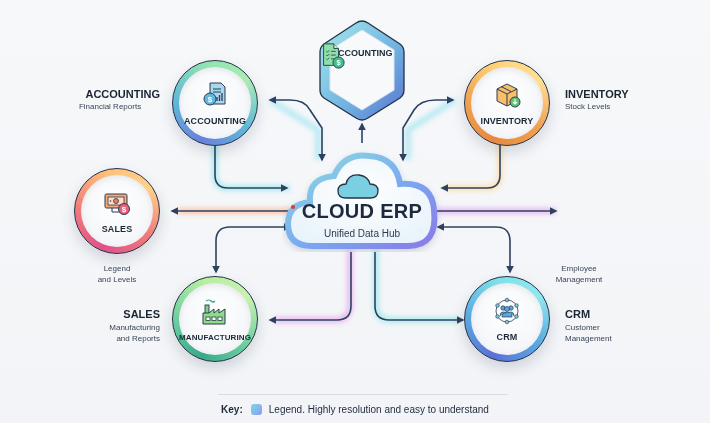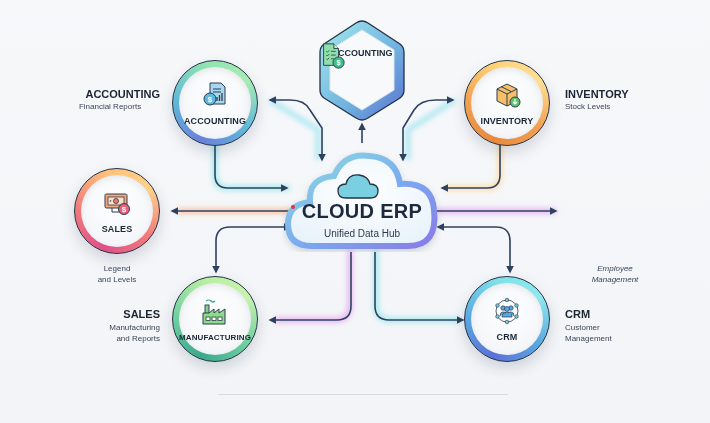--- a/index.html
+++ b/index.html
@@ -185,21 +185,21 @@
         <text x="22" y="24" font-size="8" text-anchor="middle" fill="#fff" font-weight="700" font-family="Liberation Sans, sans-serif">$</text>
       </svg>
       <div class="label">SALES</div>
     </div>
   </div>
   <div class="side-sub center" style="left:74px; top:263px; width:86px;">
     <div>Legend</div>
     <div>and Levels</div>
   </div>
 
-  <div class="side-sub center" style="left:572px; top:263px; width:86px;font-style:italic;">
+  <div class="side-sub center" style="left:536px; top:263px; width:86px;">
     <div>Employee</div>
     <div>Management</div>
   </div>
 
   <div class="node" style="left:172px; top:276px; width:86px; height:86px;">
     <div class="ring" style="background: conic-gradient(from 200deg, #3aa88a, #6fd0a0, #b8eea0, #c8f2b0, #6fd0a0, #3aa88a);"></div>
     <div class="inner"></div>
     <div class="content">
       <svg class="icon" viewBox="0 0 30 30">
         <path d="M6 4 Q9 2 11 4 Q13 6 15 4" stroke="#3aa88a" stroke-width="1.2" fill="none"></path>
@@ -263,13 +263,18 @@
       <path filter="url(#csh)" d="M30 100 Q6 100 6 78 Q6 58 28 56 Q26 32 52 30 Q62 6 88 10 Q114 12 118 38 Q150 36 152 64 Q156 100 126 100 Z" fill="url(#cfill)" stroke="url(#cg)" stroke-width="6"></path>
 
       <path d="M64 52 Q56 52 56 45 Q56 38 64 38 Q66 28 77 29 Q86 30 88 38 Q96 38 96 45 Q96 52 88 52 Z" fill="#7ad0e0" stroke="#243247" stroke-width="1.3"></path>
     </svg>
     <div class="cloud-title">CLOUD ERP</div>
     <div class="cloud-sub">Unified Data Hub</div>
   </div>
   <div class="red-dot"></div>
 
   <div class="divider"></div>
+  <div class="key">
+    <span class="key-label">Key:</span>
+    <span class="swatch"></span>
+    <span>Legend.  Highly resolution and easy to understand</span>
+  </div>
 </div>
 
 </body></html>

